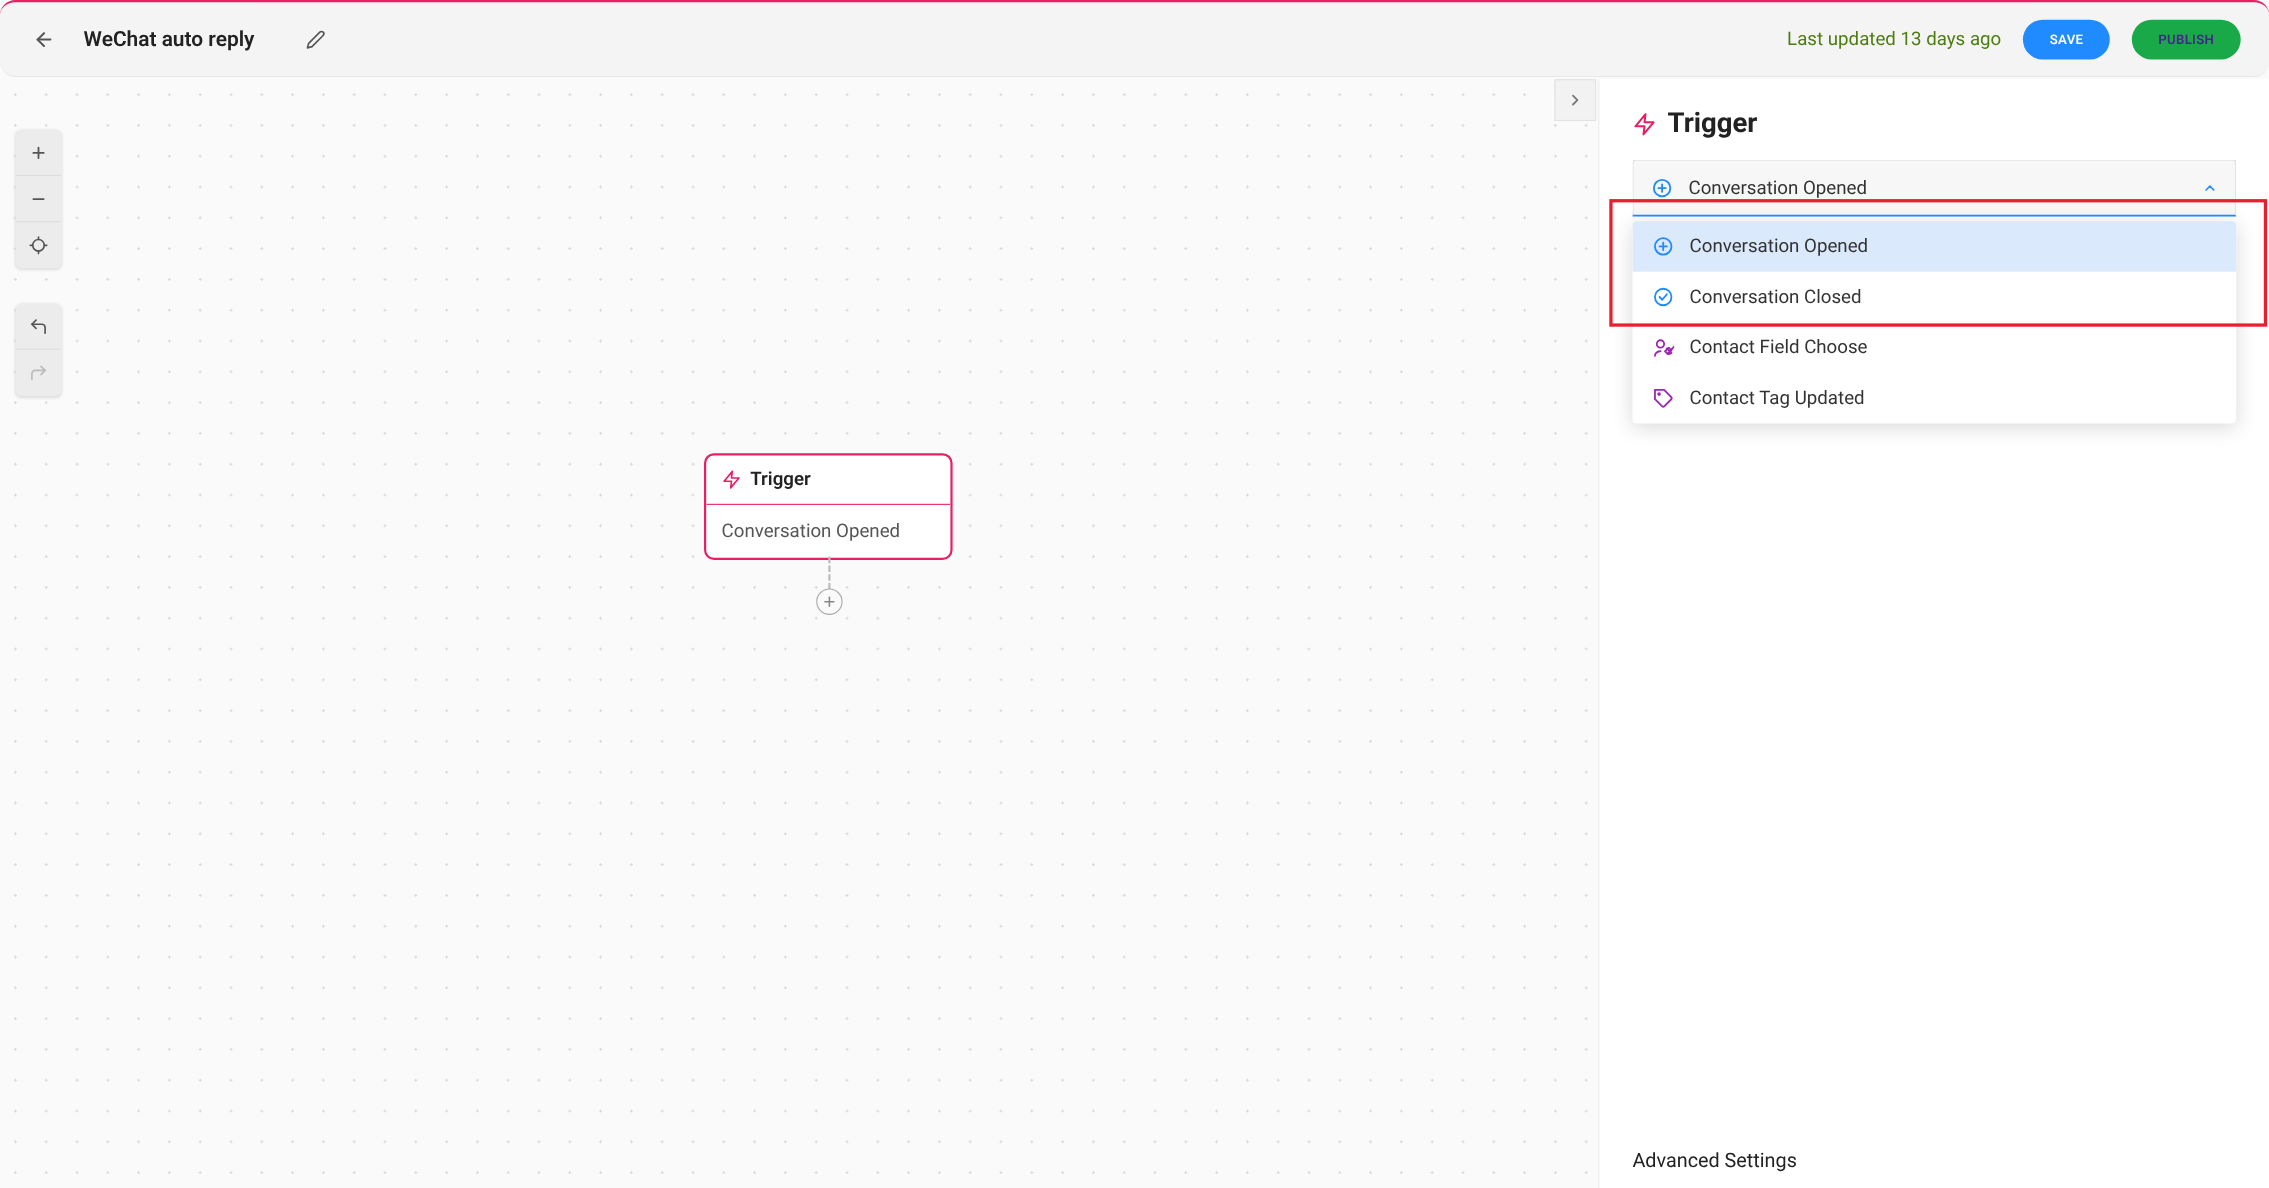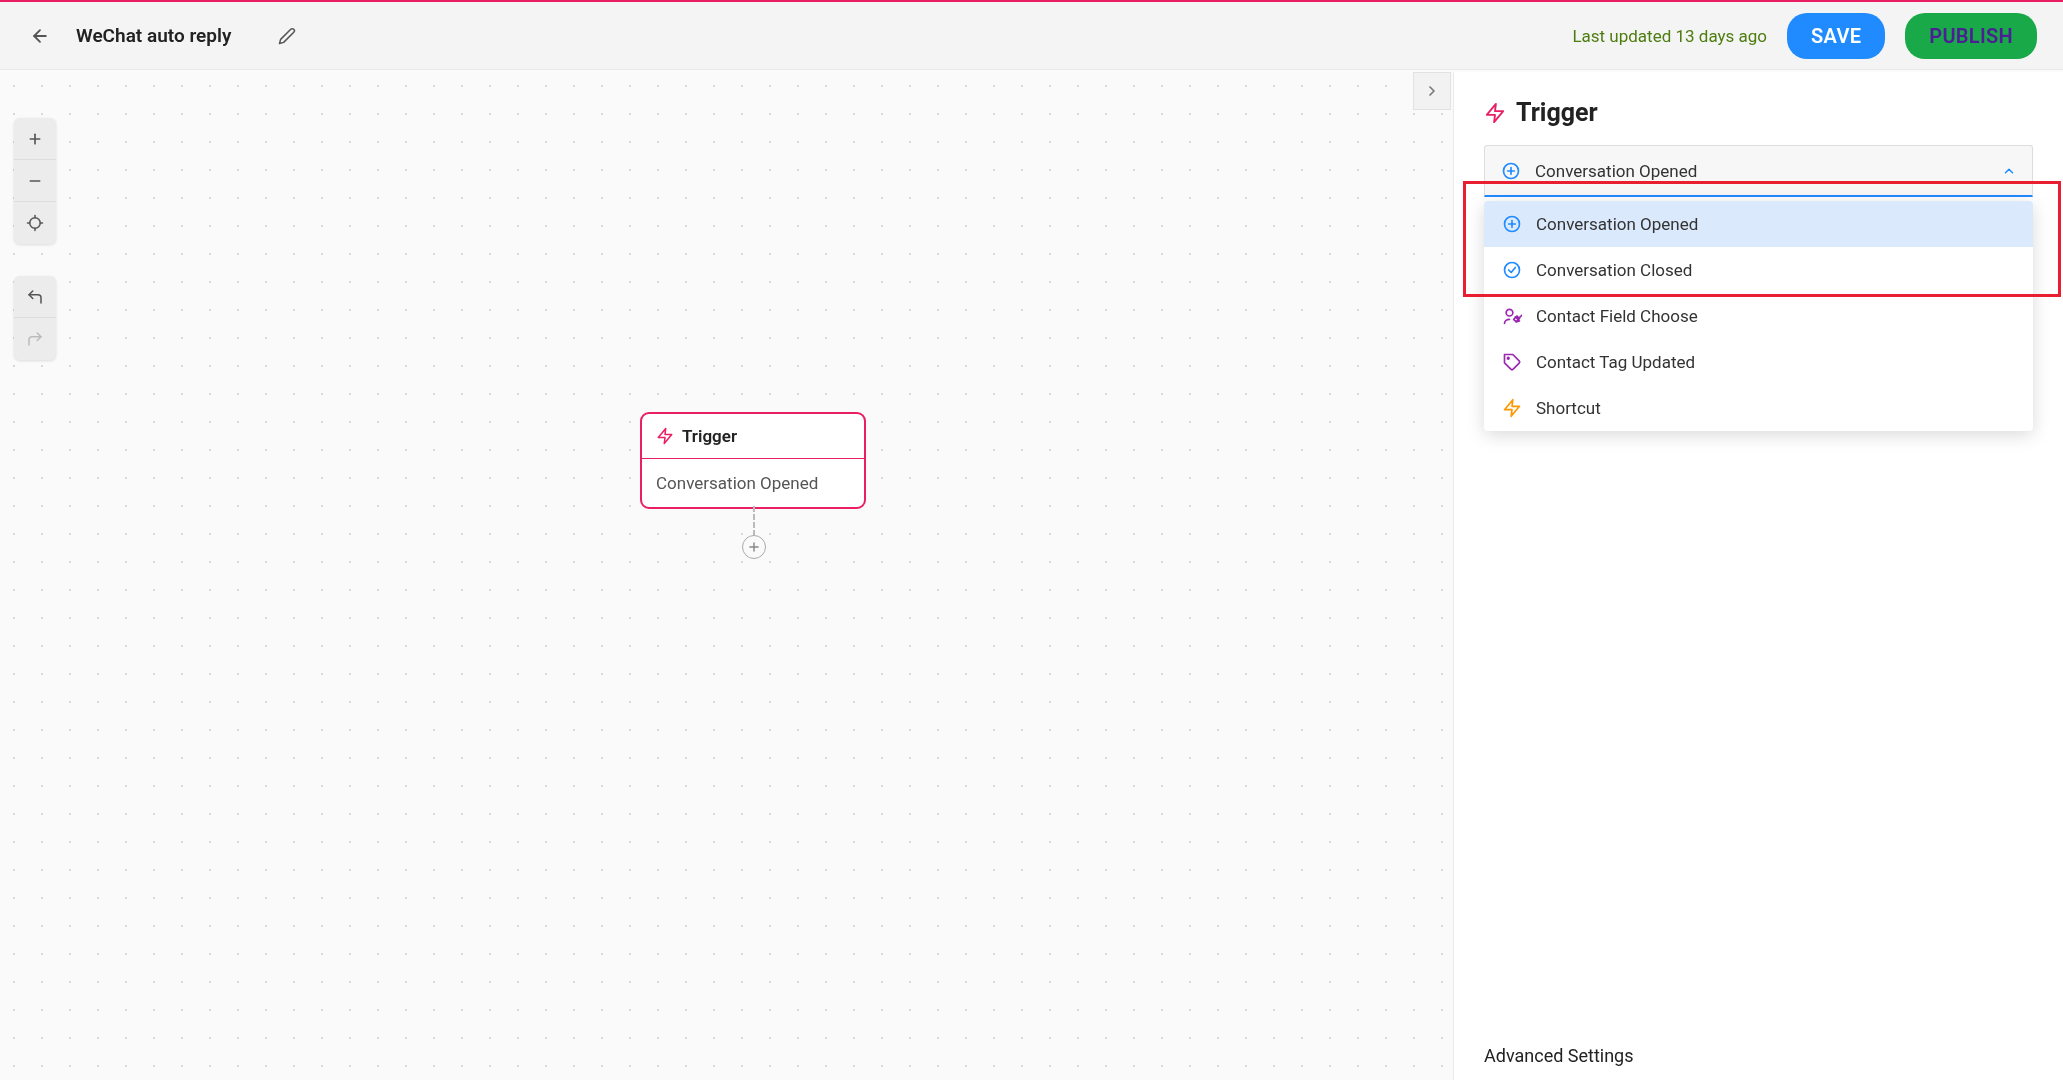--- a/index.html
+++ b/index.html
@@ -1,26 +1,26 @@
 <!DOCTYPE html>
 <html><head>
   <meta charset="utf-8">
   <style>
     * { margin: 0; padding: 0; box-sizing: border-box; font-family: -apple-system, BlinkMacSystemFont, "Segoe UI", Roboto, sans-serif; }
     body { width: 2063px; height: 1080px; background: #fafafa; overflow: hidden; position: relative; transform-origin: top left; }
 
     
-    .header { height: 70px; background: #f4f4f4; display: flex; align-items: center; padding: 0 26px; border-bottom: 1px solid #e8e8e8; border-top: 2px solid #e91e63; }
+    .header { height: 70px; background: #f4f4f4; display: flex; align-items: center; padding: 0 26px; border-bottom: 1px solid #e8e8e8; border-top: 2px solid #e91e63; border-radius: 14px; }
     .header-left { display: flex; align-items: center; gap: 22px; }
     .back-btn { width: 28px; height: 28px; display: flex; align-items: center; justify-content: center; cursor: pointer; color: #555; }
     .title { font-size: 19px; font-weight: 600; color: #222; }
     .edit-btn { width: 28px; height: 28px; display: flex; align-items: center; justify-content: center; cursor: pointer; color: #555; margin-left: 20px; }
     .header-right { margin-left: auto; display: flex; align-items: center; gap: 20px; }
     .last-updated { font-size: 17px; color: #4d7c0f; }
-    .btn { border: none; border-radius: 20px; padding: 11px 24px; font-size: 20px; font-weight: 600; cursor: pointer; letter-spacing: 0.3px; }
+    .btn { border: none; border-radius: 20px; padding: 11px 24px; font-size: 12px; font-weight: 600; cursor: pointer; letter-spacing: 0.3px; }
     .btn-save { background: #1f8bff; color: #fff; }
     .btn-publish { background: #1aa948; color: #4c1d95; }
 
     
     .canvas { position: absolute; top: 72px; left: 0; right: 0; bottom: 0; background-image: radial-gradient(#d8d8d8 1px, transparent 1px); background-size: 28px 28px; }
 
     
     .zoom-controls { position: absolute; top: 118px; left: 14px; width: 42px; background: #ececec; border-radius: 6px; display: flex; flex-direction: column; overflow: hidden; box-shadow: 0 1px 3px rgba(0,0,0,0.12); }
     .zoom-btn { height: 42px; display: flex; align-items: center; justify-content: center; cursor: pointer; border-bottom: 1px solid #ddd; color: #555; font-size: 20px; }
     .zoom-btn:last-child { border-bottom: none; }
@@ -211,27 +211,19 @@
       </div>
       <div class="dropdown-option">
         <span class="opt-icon">
           <svg width="20" height="20" viewBox="0 0 24 24" fill="none" stroke="#9c27b0" stroke-width="2" stroke-linecap="round" stroke-linejoin="round">
               <path d="M20.6 13.4 13.4 20.6a2 2 0 0 1-2.8 0L3 13V3h10l7.6 7.6a2 2 0 0 1 0 2.8z"></path>
               <circle cx="7.5" cy="7.5" r="1"></circle>
             </svg>
         </span>
         <span>Contact Tag Updated</span>
       </div>
-      <div class="dropdown-option">
-        <span class="opt-icon">
-          <svg width="20" height="20" viewBox="0 0 24 24" fill="none" stroke="#ff9800" stroke-width="2" stroke-linecap="round" stroke-linejoin="round">
-              <polygon points="13 2 3 14 12 14 11 22 21 10 12 10 13 2"></polygon>
-            </svg>
-        </span>
-        <span>Shortcut</span>
-      </div>
     </div>
   </div>
 
   <div class="adv-settings">Advanced Settings</div>
 </div>
 
 <div class="annotation-box"></div>
 
 </body></html>

